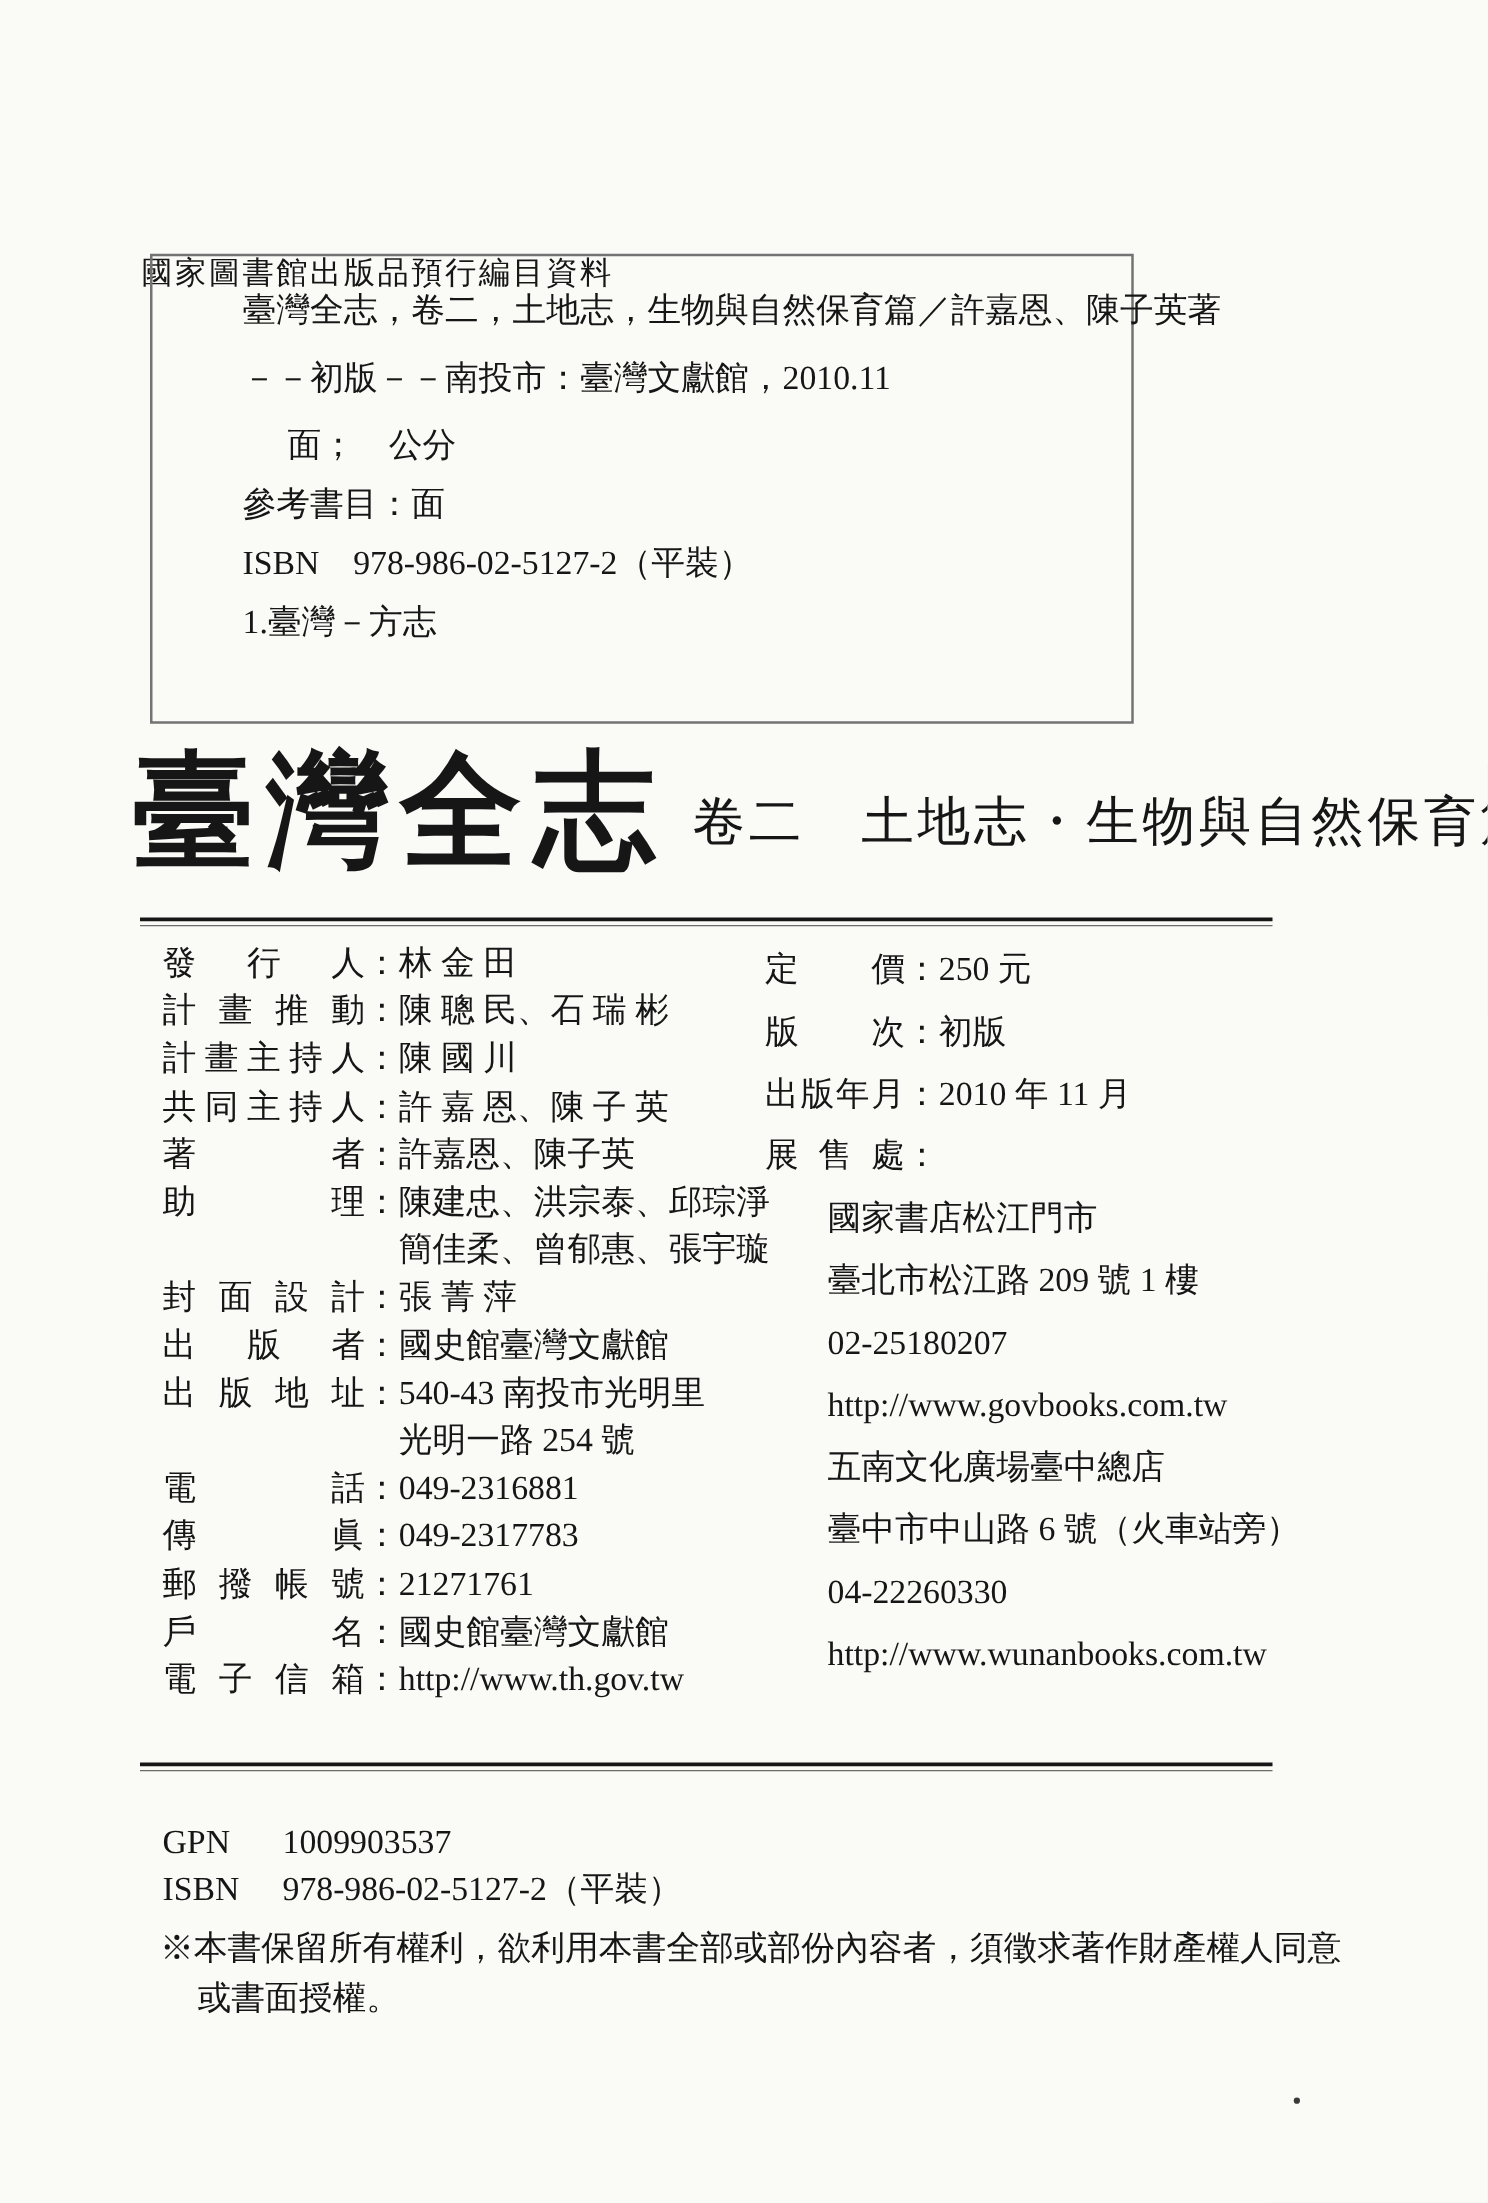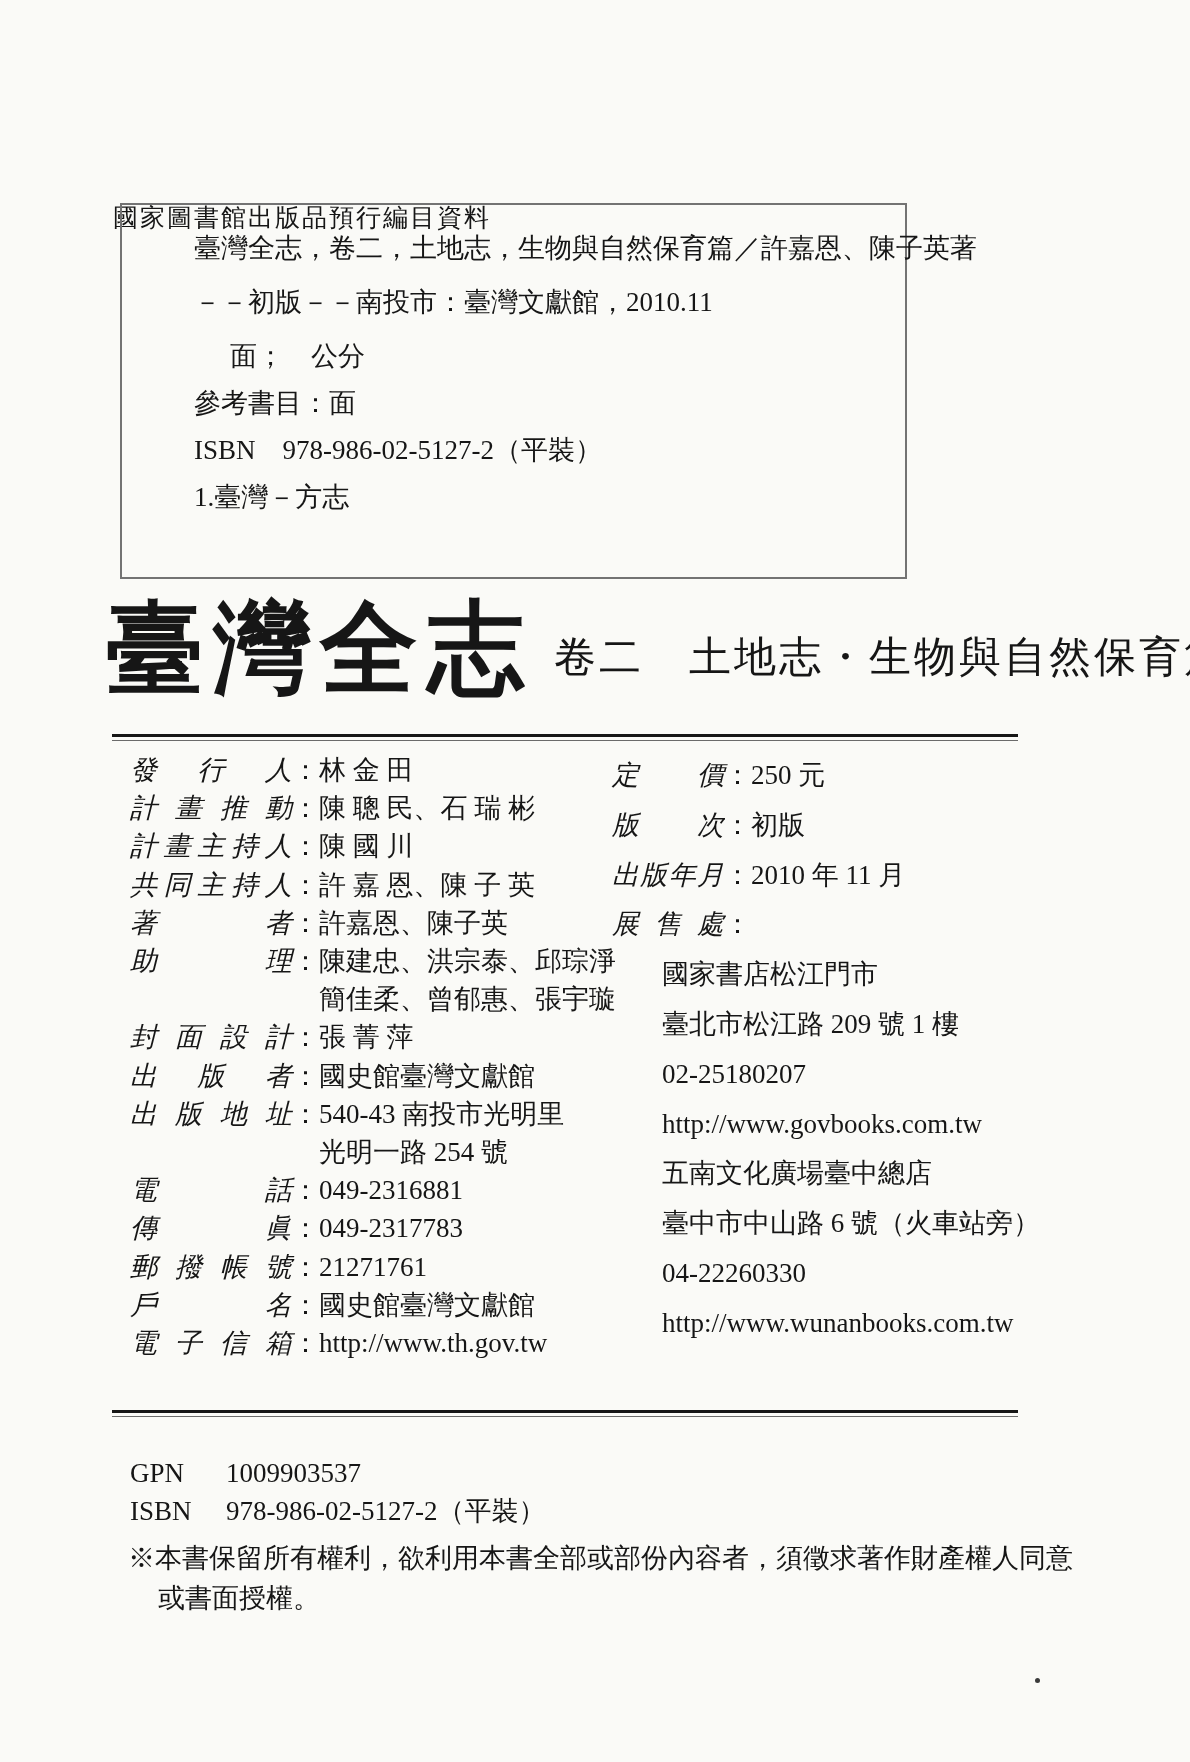--- a/index.html
+++ b/index.html
@@ -64,21 +64,20 @@
   }
   .col-left{width:460px;}
   .col-right{margin-left:22px; width:500px;}
   .row{white-space:nowrap;}
   .col-left .row{line-height:38.2px;}
   .col-right .row{line-height:49.8px;}
   .label{
     display:inline-block; width:162px;
     text-align:justify; text-align-last:justify;
     vertical-align:bottom;
-    font-style:italic;
   }
   .col-right .label{width:112px;}
   .cont{padding-left:189px;}
   .outlet{padding-left:50px;}
   
   .gpn-block{
     position:absolute; left:130px; top:1454px;
     font-size:27px; font-weight:normal;
   }
   .gpn-block .row{line-height:38px;}

